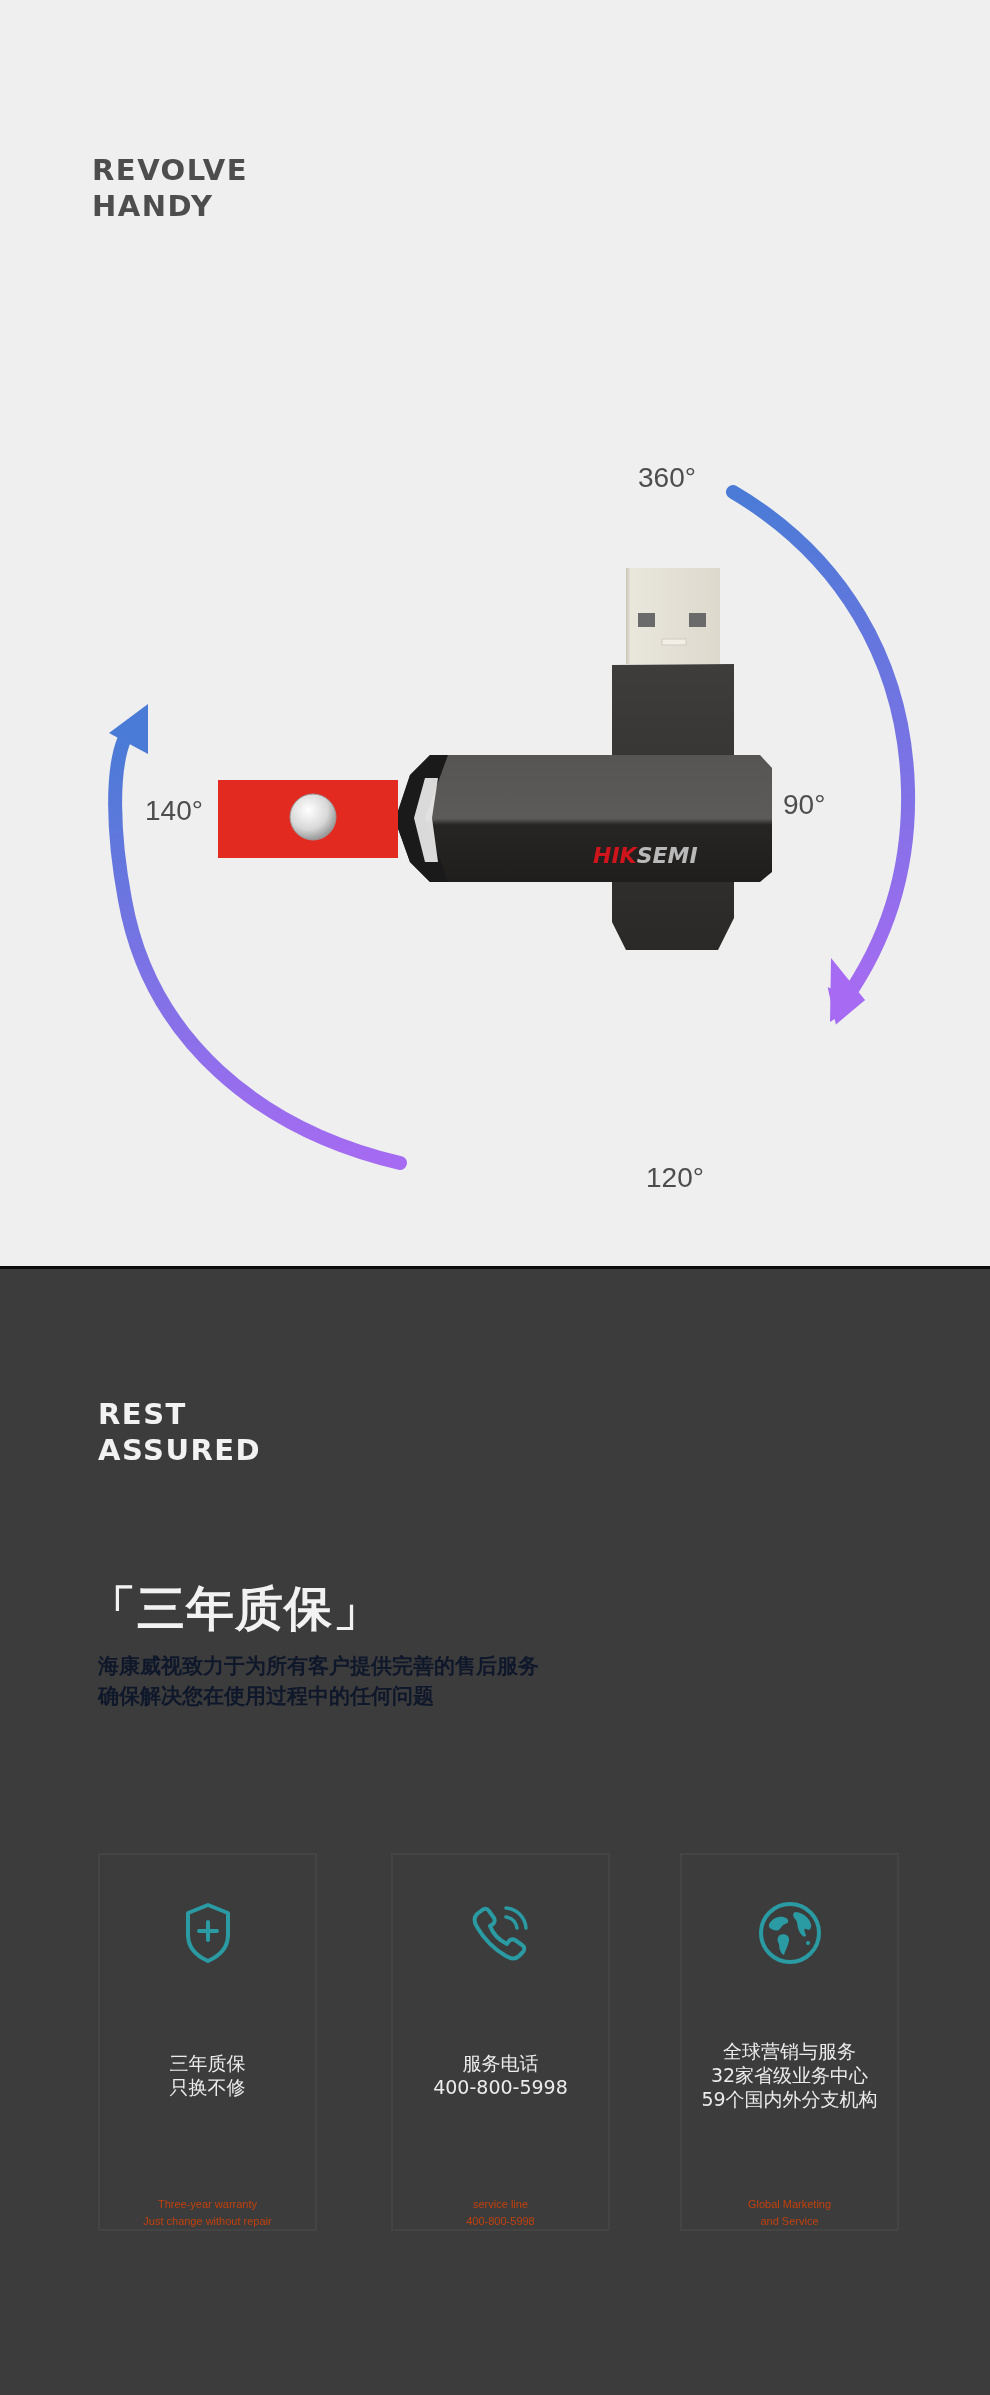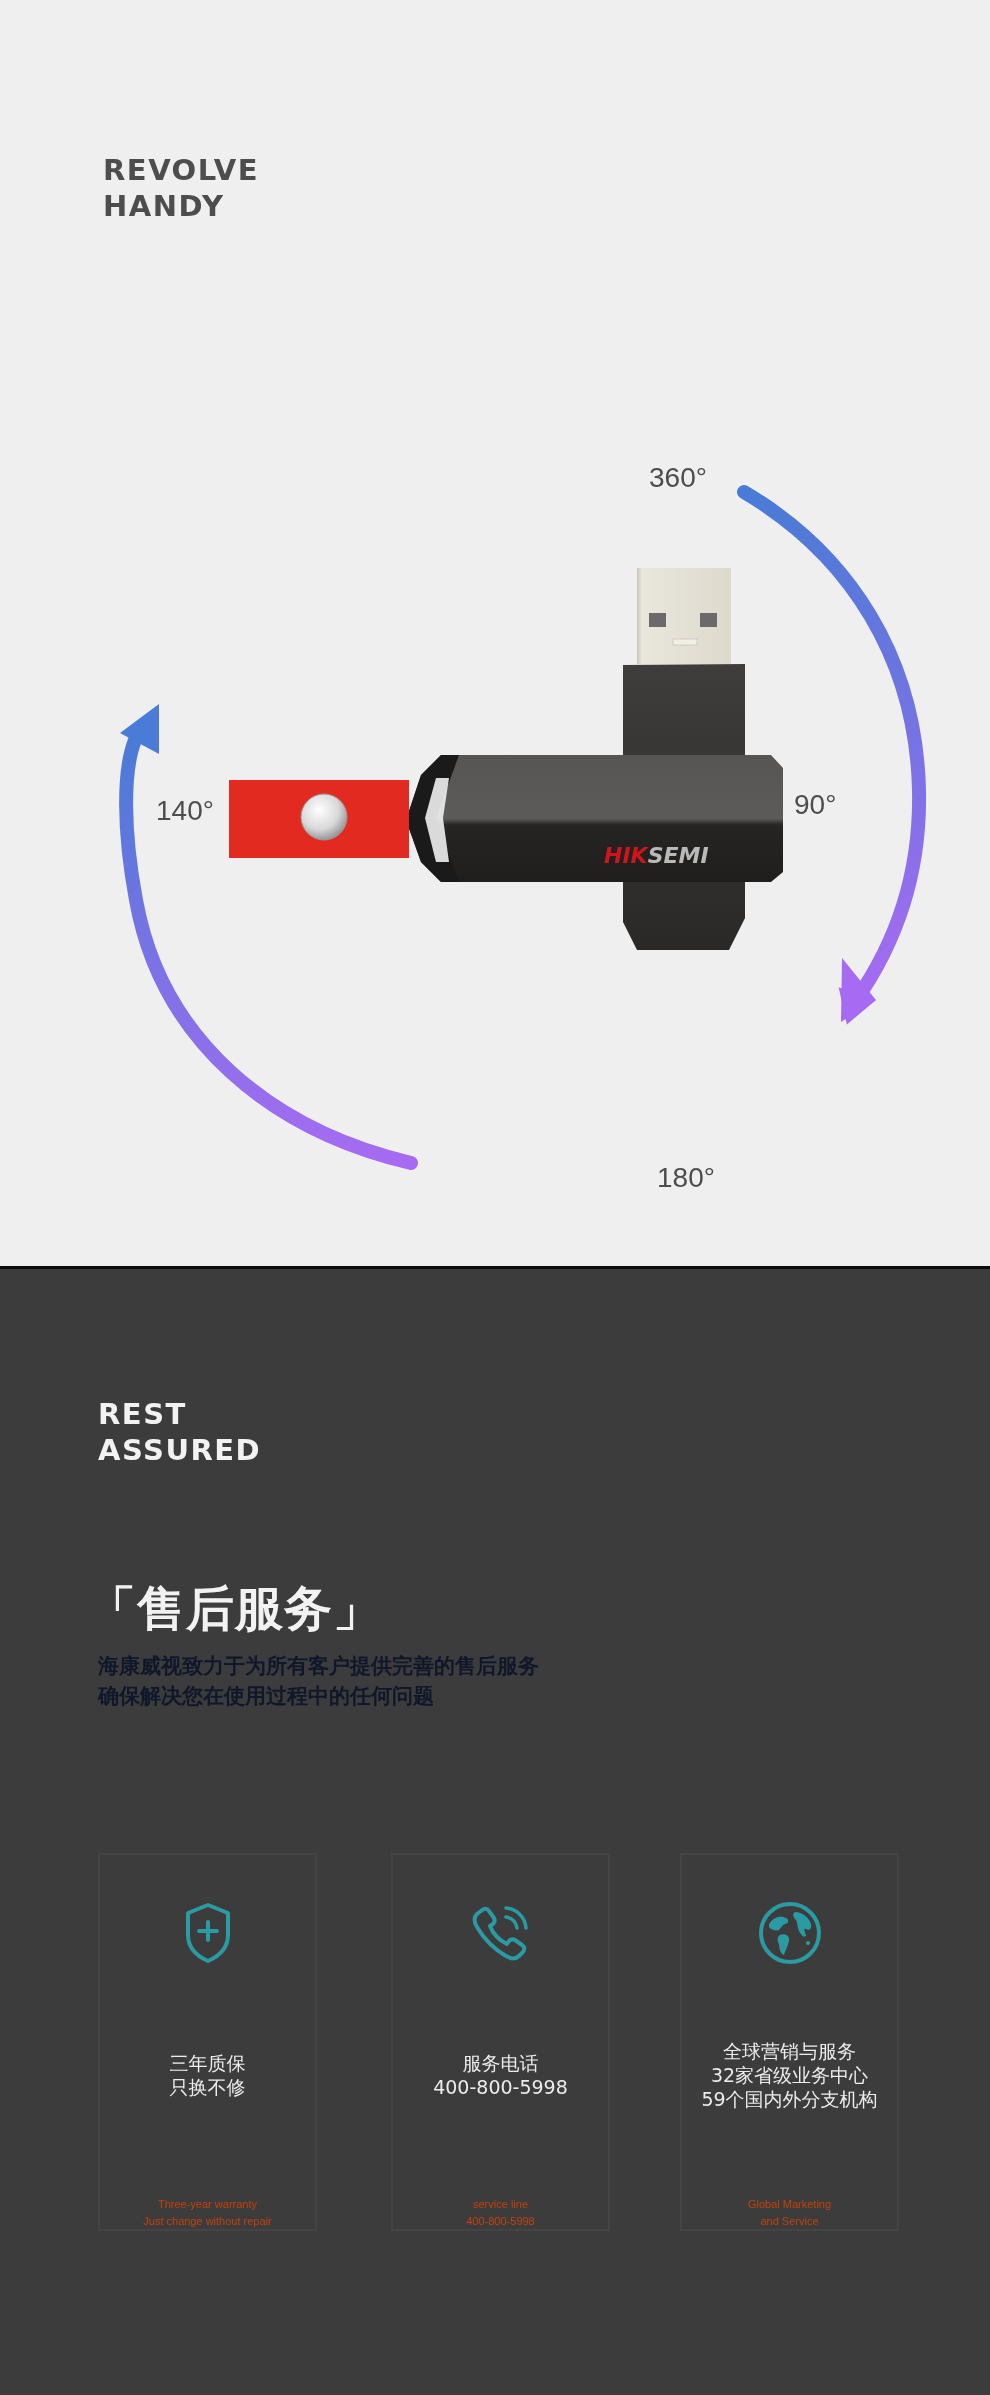--- a/index.html
+++ b/index.html
@@ -1,20 +1,20 @@
 <!DOCTYPE html>
 <html><head>
 <meta charset="utf-8">
 <style>
   html, body { margin:0; padding:0; }
   body { width:990px; height:2395px; position:relative; overflow:hidden; background:#efefef; font-family:"Liberation Sans","DejaVu Sans",sans-serif; }
   .abs { position:absolute; }
 
   
-  #sec-revolve { position:absolute; left:0; top:0; width:819px; height:1266px; background:#efefef;margin-left:11px; }
+  #sec-revolve { position:absolute; left:0; top:0; width:819px; height:1266px; background:#efefef; }
   .en-title { position:absolute; font-family:"DejaVu Sans","Liberation Sans",sans-serif; font-weight:bold; font-size:29px; line-height:36px; letter-spacing:1.5px; }
   .cn-title { position:absolute; font-family:"DejaVu Sans",sans-serif; font-weight:bold; font-size:48px; line-height:56px; letter-spacing:1px; }
   .cn-sub { position:absolute; font-family:"DejaVu Sans",sans-serif; font-weight:bold; font-size:21px; line-height:31px; }
   .deg { position:absolute; font-family:"Liberation Sans","DejaVu Sans",sans-serif; font-size:28px; color:#4d4d4d; line-height:36px; }
 
   
   #sec-service { position:absolute; left:0; top:1266px; width:990px; height:1129px; background:#3c3c3c; border-top:3px solid #0d0d0d; box-sizing:border-box; }
   .card { position:absolute; top:1853px; width:219px; height:378px; border:2px solid #444444; box-sizing:border-box; }
   .card-icon { position:absolute; left:50%; top:42px; width:70px; height:70px; transform:translateX(-50%); }
   .card-main { position:absolute; left:0; right:0; text-align:center; color:#ececec; font-family:"DejaVu Sans",sans-serif; font-size:19px; line-height:24px; }
@@ -50,21 +50,21 @@
       <polygon points="831,958 865,1000 830,1022" fill="#a66bf2"></polygon>
     </g>
     <g>
       <path d="M400 1163 C 260 1130, 150 1040, 125 900 C 112 830, 112 770, 124 740" fill="none" stroke="url(#gradL)" stroke-width="14" stroke-linecap="round"></path>
       <polygon points="109,733 148,704 148,754" fill="#4a7bd6"></polygon>
     </g>
   </svg>
 
   <div class="deg" style="left:638px; top:460px;">360°</div>
   <div class="deg" style="left:783px; top:787px;">90°</div>
-  <div class="deg" style="left:646px; top:1160px;">180°</div>
+  <div class="deg" style="left:646px; top:1160px;">120°</div>
   <div class="deg" style="left:145px; top:793px;">140°</div>
 
   <svg class="abs" style="left:200px; top:550px;" width="600" height="430">
     <defs>
       <linearGradient id="plug" x1="0" y1="0" x2="1" y2="0">
         <stop offset="0" stop-color="#c9c4b6"></stop>
         <stop offset="0.05" stop-color="#e9e6dc"></stop>
         <stop offset="1" stop-color="#ddd9cd"></stop>
       </linearGradient>
       <linearGradient id="bodyG" x1="0" y1="0" x2="0" y2="1">
@@ -112,21 +112,21 @@
   </svg>
 </section>
 
 <section id="sec-service"></section>
 
 <div class="en-title" style="left:98px; top:1396px; color:#f2f2f2;">
   <span class="line">REST</span>
   <span class="line">ASSURED</span>
 </div>
 
-<div class="cn-title" style="left:88px; top:1580px; color:#f2f2f2;">「售后服务」</div>
+<div class="cn-title" style="left:88px; top:1580px; color:#f2f2f2;">「三年质保」</div>
 
 <div class="cn-sub" style="left:98px; top:1651px; color:#0f172a; line-height:30px;">
   <span class="line">海康威视致力于为所有客户提供完善的售后服务</span>
   <span class="line">确保解决您在使用过程中的任何问题</span>
 </div>
 
 <div class="card" style="left:98px;">
   <svg class="card-icon" viewBox="0 0 70 70">
     <path d="M35 8 L55 16 L55 38 C55 52 44 60 35 64 C26 60 15 52 15 38 L15 16 Z" fill="none" stroke="#2a9aa3" stroke-width="4" stroke-linejoin="round"></path>
     <path d="M35 25 V43 M26 34 H44" stroke="#2a9aa3" stroke-width="4" stroke-linecap="round"></path>

